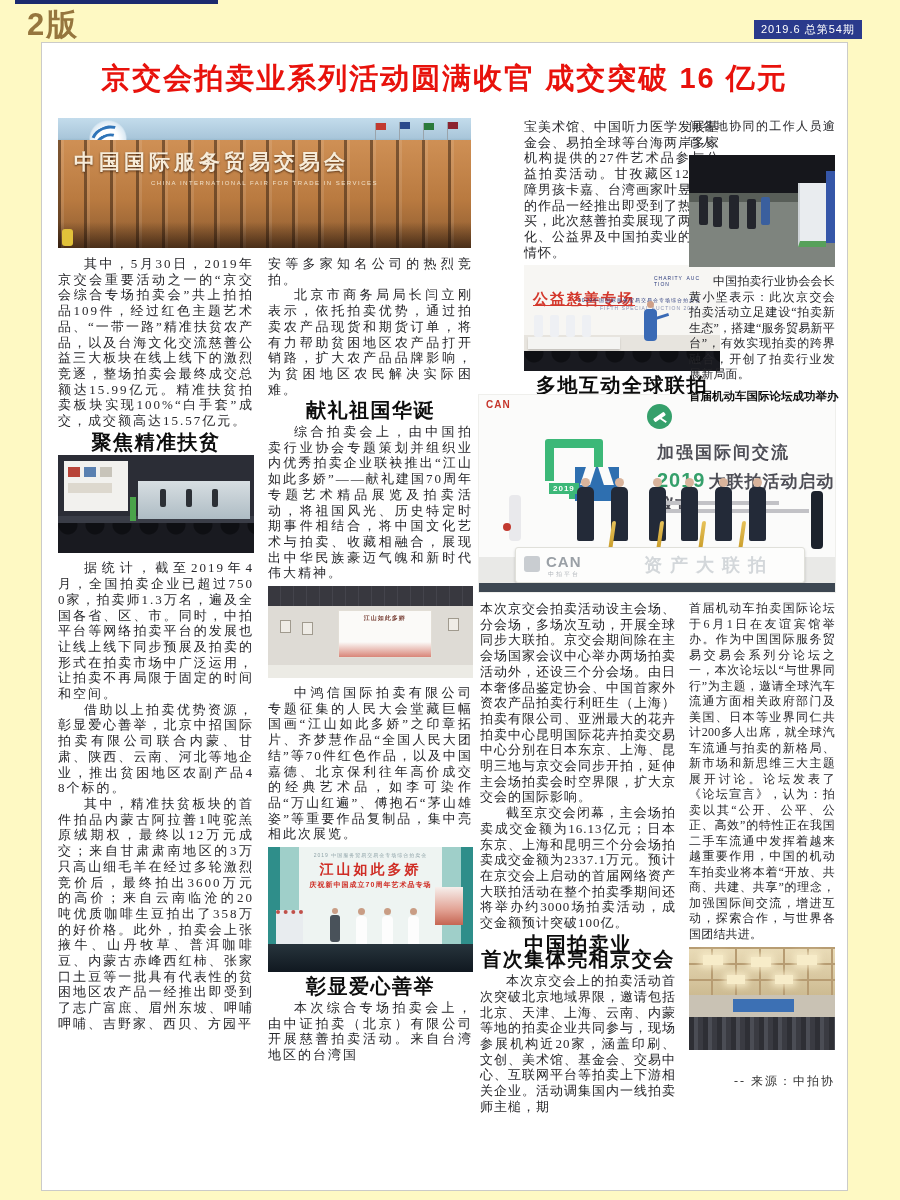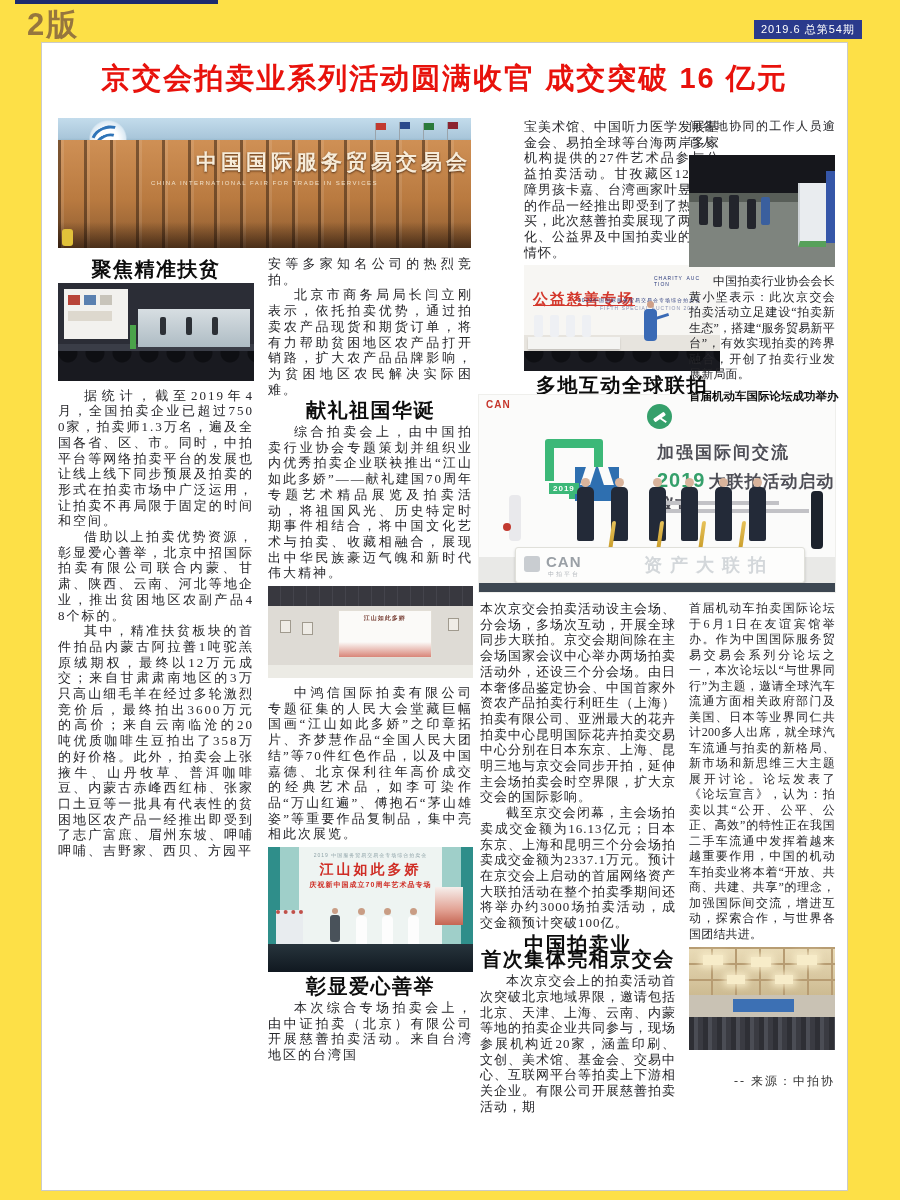--- a/index.html
+++ b/index.html
@@ -1,16 +1,16 @@
 <!DOCTYPE html>
 <html><head>
 <meta charset="utf-8">
 <style>
   html,body{margin:0;padding:0;}
-  .page{position:relative;width:900px;height:1200px;background:#fde047;overflow:hidden;
+  .page{position:relative;width:900px;height:1200px;background:#fef9c3;overflow:hidden;
         font-family:"Liberation Serif","DejaVu Serif",serif;}
   
   .top-rule{position:absolute;left:15px;top:0;width:203px;height:4px;background:#1c2b6e;}
   .page-no{position:absolute;left:27px;top:4px;font:bold 31px "Liberation Sans","DejaVu Sans",sans-serif;
            color:#96763e;letter-spacing:2px;}
   .section-title{position:absolute;left:122px;top:9px;font:bold 25px "Liberation Serif",serif;
            color:#202e7c;letter-spacing:8px;}
   .issue-badge{position:absolute;left:754px;top:20px;background:#2a3a8c;color:#fff;
            font:11px "Liberation Sans",sans-serif;padding:2px 7px;letter-spacing:1px;}
   
@@ -35,22 +35,22 @@
   .sh-sm{font-size:11.5px;letter-spacing:0;white-space:nowrap;}
   .source-line{text-align:right;text-indent:0;margin-top:24px;letter-spacing:2px;color:#333;}
   
   .photo{position:relative;overflow:hidden;margin:5px 0 7px;}
   
   .hero{position:absolute;left:16px;top:75px;width:413px;height:130px;overflow:hidden;background:linear-gradient(180deg,#c3dcec,#a9c6da 20px,#8fb0c4 24px);}
   .hero-bldg{position:absolute;left:0;right:0;top:22px;bottom:0;
      background:repeating-linear-gradient(90deg,rgba(45,28,16,.5) 0 3px,rgba(255,255,255,.10) 3px 6px,rgba(0,0,0,0) 6px 26px),
      linear-gradient(180deg,#cf9055,#b97a40 55%,#8a5a30);}
   .hero-shade{position:absolute;left:0;right:0;bottom:0;height:26px;background:linear-gradient(180deg,rgba(20,10,5,0),rgba(20,10,5,.55));}
-  .hero-cn{position:absolute;left:16px;right:0;top:30px;text-align:right;color:#f7ecd9;
-     font:bold 21px "Liberation Sans",sans-serif;letter-spacing:4px;text-shadow:0 1px 2px rgba(60,30,10,.8);margin-left:40px;}
+  .hero-cn{position:absolute;left:16px;right:0;top:30px;text-align:left;color:#f7ecd9;
+     font:bold 21px "Liberation Sans",sans-serif;letter-spacing:4px;text-shadow:0 1px 2px rgba(60,30,10,.8);}
   .hero-en{position:absolute;left:0;right:0;top:62px;text-align:center;color:#f0e0c8;font:6px "Liberation Sans",sans-serif;letter-spacing:1.5px;}
   .hero-logo{position:absolute;left:26px;top:0;width:48px;height:42px;
      background:radial-gradient(circle at 50% 50%,#fff 32%,#dceaf4 55%,rgba(220,234,244,0) 60%);}
   .hero-logo:before,.hero-logo:after{content:"";position:absolute;border:3px solid #2f74b8;border-color:#2f74b8 transparent transparent transparent;border-radius:50%;}
   .hero-logo:before{left:6px;top:8px;width:30px;height:24px;transform:rotate(-25deg);}
   .hero-logo:after{left:10px;top:16px;width:22px;height:16px;transform:rotate(-25deg);}
   .flag{position:absolute;width:10px;height:7px;}
   .flag:after{content:"";position:absolute;left:-1px;top:0;width:1px;height:26px;background:#9aa4ac;}
   .hero-person{position:absolute;left:4px;bottom:2px;width:11px;height:17px;background:#e2c23a;border-radius:3px;}
   
@@ -159,20 +159,21 @@
       <span class="flag" style="left:366px;top:5px;background:#2a7a3b;"></span>
       <span class="flag" style="left:390px;top:4px;background:#8c2330;"></span>
       <div class="hero-bldg"></div>
       <div class="hero-cn">中国国际服务贸易交易会</div>
       <div class="hero-en">CHINA INTERNATIONAL FAIR FOR TRADE IN SERVICES</div>
       <div class="hero-shade"></div>
       <div class="hero-person"></div>
     </div>
 
     <div class="col c1">
+      <p class="para">其中，5月30日，2019年京交会重要活动之一的“京交会综合专场拍卖会”共上拍拍品109件，经过红色主题艺术品、“一带一路”精准扶贫农产品，以及台海文化交流慈善公益三大板块在线上线下的激烈竞逐，整场拍卖会最终成交总额达15.99亿元。精准扶贫拍卖板块实现100%“白手套”成交，成交额高达15.57亿元。</p>
       <p class="sh">聚焦精准扶贫</p>
       <div class="photo ph1">
         <div class="ph1-screen">
           <span style="left:4px;top:6px;background:#b84438;"></span>
           <span style="left:20px;top:6px;background:#5a80b0;"></span>
           <span style="left:36px;top:6px;background:#c8c4ba;"></span>
           <span style="left:4px;top:22px;background:#ddd8ce;width:44px;"></span>
         </div>
         <div class="ph1-stage">
           <span class="fig" style="left:22px;top:8px;width:6px;height:18px;"></span>
@@ -270,21 +271,21 @@
         <span class="ph5-st">资产大联拍</span>
       </div>
       <div class="ph5-floor"></div>
     </div>
 
     <div class="col c3b">
       <p class="cont">本次京交会拍卖活动设主会场、分会场，多场次互动，开展全球同步大联拍。京交会期间除在主会场国家会议中心举办两场拍卖活动外，还设三个分会场。由日本奢侈品鉴定协会、中国首家外资农产品拍卖行利旺生（上海）拍卖有限公司、亚洲最大的花卉拍卖中心昆明国际花卉拍卖交易中心分别在日本东京、上海、昆明三地与京交会同步开拍，延伸主会场拍卖会时空界限，扩大京交会的国际影响。</p>
       <p class="para">截至京交会闭幕，主会场拍卖成交金额为16.13亿元；日本东京、上海和昆明三个分会场拍卖成交金额为2337.1万元。预计在京交会上启动的首届网络资产大联拍活动在整个拍卖季期间还将举办约3000场拍卖活动，成交金额预计突破100亿。</p>
       <p class="sh sh2">中国拍卖业</p>
       <p class="sh sh3">首次集体亮相京交会</p>
-      <p class="para">本次京交会上的拍卖活动首次突破北京地域界限，邀请包括北京、天津、上海、云南、内蒙等地的拍卖企业共同参与，现场参展机构近20家，涵盖印刷、文创、美术馆、基金会、交易中心、互联网平台等拍卖上下游相关企业。有限公司开展慈善拍卖活动，期</p>
+      <p class="para">本次京交会上的拍卖活动首次突破北京地域界限，邀请包括北京、天津、上海、云南、内蒙等地的拍卖企业共同参与，现场参展机构近20家，涵盖印刷、文创、美术馆、基金会、交易中心、互联网平台等拍卖上下游相关企业。活动调集国内一线拍卖师主槌，期</p>
     </div>
 
     <div class="col c4t">
       <p class="cont">间各地协同的工作人员逾百人。</p>
       <div class="photo ph6">
         <span class="fig" style="left:10px;top:40px;width:9px;height:30px;"></span>
         <span class="fig" style="left:24px;top:42px;width:9px;height:30px;"></span>
         <span class="fig" style="left:40px;top:40px;width:10px;height:34px;"></span>
         <span class="fig" style="left:58px;top:44px;width:9px;height:30px;"></span>
         <span class="fig" style="left:72px;top:42px;width:9px;height:28px;background:#3a5f9e;"></span>

